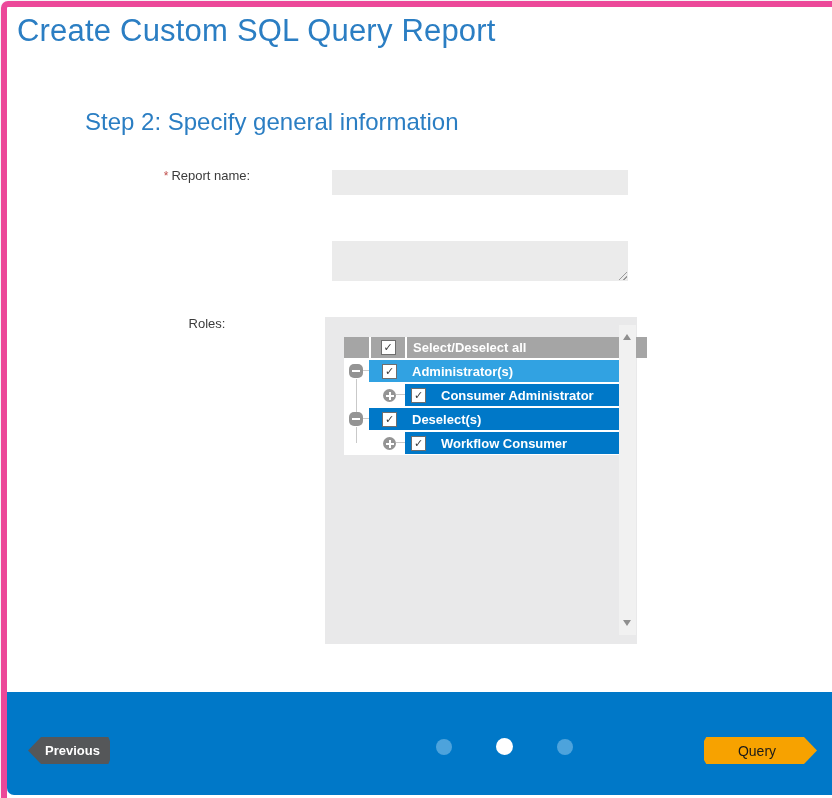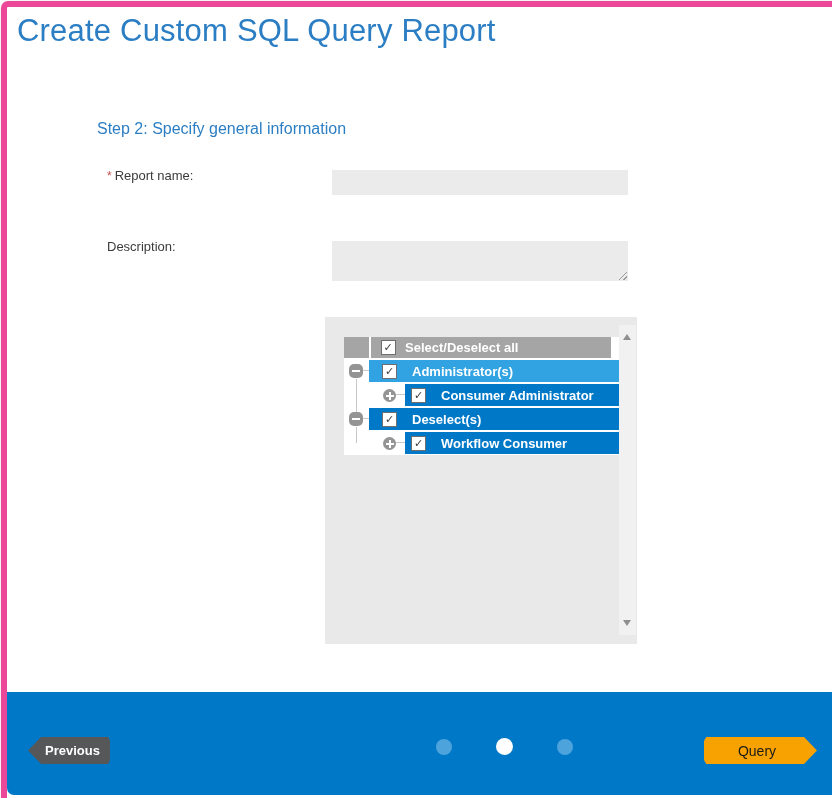--- a/index.html
+++ b/index.html
@@ -11,27 +11,27 @@
     box-shadow:2px 2px 5px rgba(0,0,0,0.28);
     overflow:hidden;
   }
 
   .page-title{
     position:absolute;left:10px;top:6px;margin:0;
     font-size:31px;font-weight:300;letter-spacing:0.2px;
     color:var(--title_blue,#2B7EC3);
   }
   .step-heading{
-    position:absolute;left:78px;top:101px;margin:12px;
-    font-size:16px;font-weight:300;
+    position:absolute;left:78px;top:101px;margin:0;
+    font-size:24px;font-weight:300;
     color:var(--title_blue,#2E85C7);
   }
 
   .field-label{
-    position:absolute;left:100px;width:200px;text-align:left;
+    position:absolute;left:100px;width:200px;text-align:center;
     font-size:13px;color:#3b3b3b;
   }
   .required-marker{color:var(--required_red,#C0504D);margin-right:3px;font-size:12px;}
 
   .text-input{
     position:absolute;left:325px;width:296px;height:25px;
     background:#ebebeb;border:none;outline:none;box-sizing:border-box;
     font-family:inherit;font-size:13px;padding:2px 6px;color:#333;
   }
   .textarea-wrap{position:absolute;left:325px;top:234px;width:296px;height:40px;}
@@ -51,21 +51,21 @@
     background:#e9e9ea;
   }
   .tree-bg{position:absolute;left:19px;top:20px;width:275px;height:118px;background:#ffffff;}
 
   .tree-header-cell{
     position:absolute;top:20px;height:21px;background:var(--header_gray,#A5A5A5);
     display:flex;align-items:center;
   }
   .thc1{left:19px;width:25px;}
   .thc2{left:46px;width:34px;justify-content:center;}
-  .thc3{left:74px;width:212px;}
+  .thc3{left:82px;width:240px;}
   .tree-header-label{color:#ffffff;font-size:13px;font-weight:600;padding-left:6px;white-space:nowrap;}
 
   .tree-row{
     position:absolute;height:22px;display:flex;align-items:center;cursor:default;
   }
   .row-parent{left:44px;width:250px;padding-left:13px;box-sizing:border-box;}
   .row-child{left:80px;width:214px;padding-left:6px;box-sizing:border-box;}
   .row-light{background:var(--row_highlight_blue,#31A2E2);}
   .row-dark{background:var(--accent_blue,#0078C8);}
   .row0{top:43px;} .row1{top:67px;} .row2{top:91px;} .row3{top:115px;}
@@ -127,26 +127,26 @@
 <body>
 
 <div class="window">
 
   <h1 class="page-title">Create Custom SQL Query Report</h1>
   <h2 class="step-heading">Step 2: Specify general information</h2>
 
   <div class="field-label" style="top:161px"><span class="required-marker">*</span><span>Report name:</span></div>
   <input class="text-input" style="top: 163px;" type="text" value="">
 
-  <div class="field-label" style="top:232px">Description:</div>
   <div class="textarea-wrap">
     <textarea class="text-area" style=""></textarea>
     <div class="resize-handle"></div>
   </div>
 
+  <div class="field-label" style="top:309px">Roles:</div>
 
   <div class="roles-panel">
     <div class="tree-bg"></div>
 
     <div class="tree-header-cell thc1"></div>
     <div class="tree-header-cell thc2">
       <span class="checkbox">✓</span>
     </div>
     <div class="tree-header-cell thc3">
       <span class="tree-header-label">Select/Deselect all</span>

